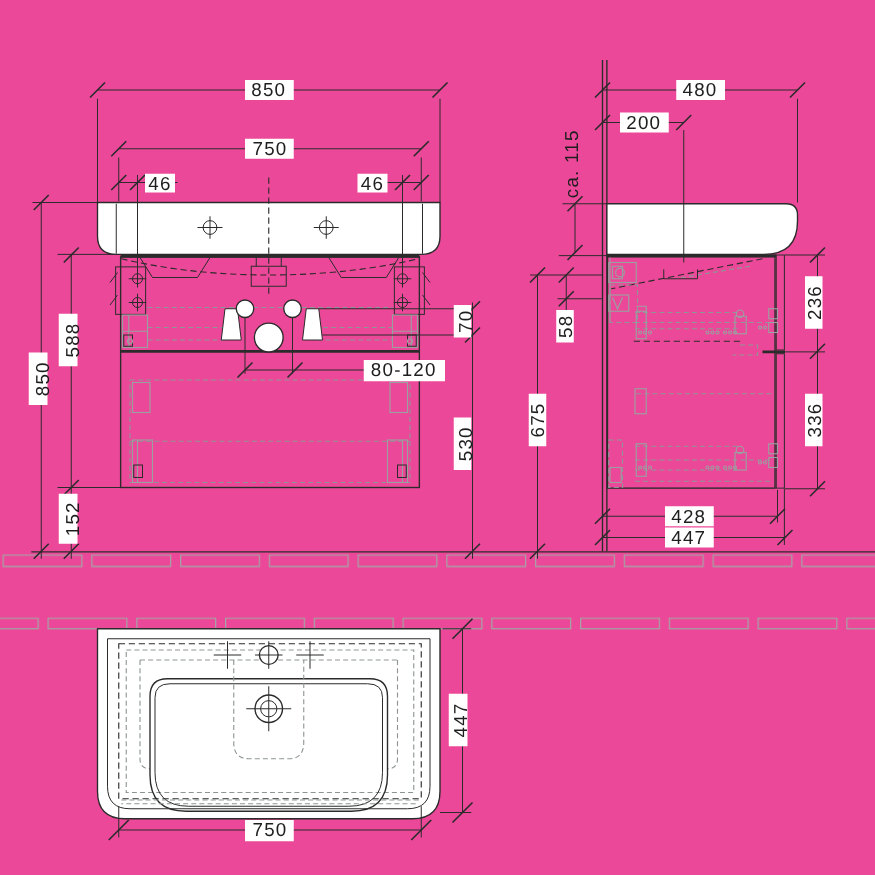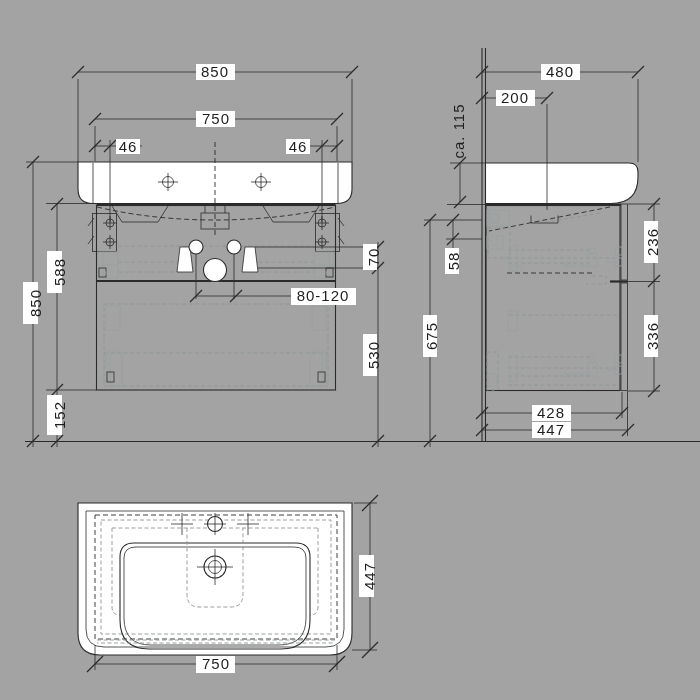--- a/index.html
+++ b/index.html
@@ -1,16 +1,16 @@
 <!DOCTYPE html>
 <html><head>
 <meta charset="utf-8">
 <style>
   html,body{margin:0;padding:0;background:#ffffff;}
-  .stage{width:700px;height:700px;position:relative;background:#a3a3a3;overflow:hidden;}
+  .stage{width:700px;height:700px;position:relative;background:#ec4899;overflow:hidden;}
   svg{display:block;}
   .k  {stroke:#2b2b2b;fill:none;stroke-width:1.1;}
   .k2 {stroke:#2b2b2b;fill:none;stroke-width:2.2;}
   .th {stroke:#2b2b2b;fill:none;stroke-width:0.8;}
   .d  {stroke:#2b2b2b;fill:none;stroke-width:0.9;stroke-dasharray:5 3;}
   .dl {stroke:#8f9597;fill:none;stroke-width:0.9;stroke-dasharray:4 2.5;}
   .lt {stroke:#9aa0a0;fill:none;stroke-width:0.9;}
   .tk {stroke:#2b2b2b;fill:none;stroke-width:1.3;}
   .wfill{fill:#ffffff;}
   .hl {fill:#ffffff;}

